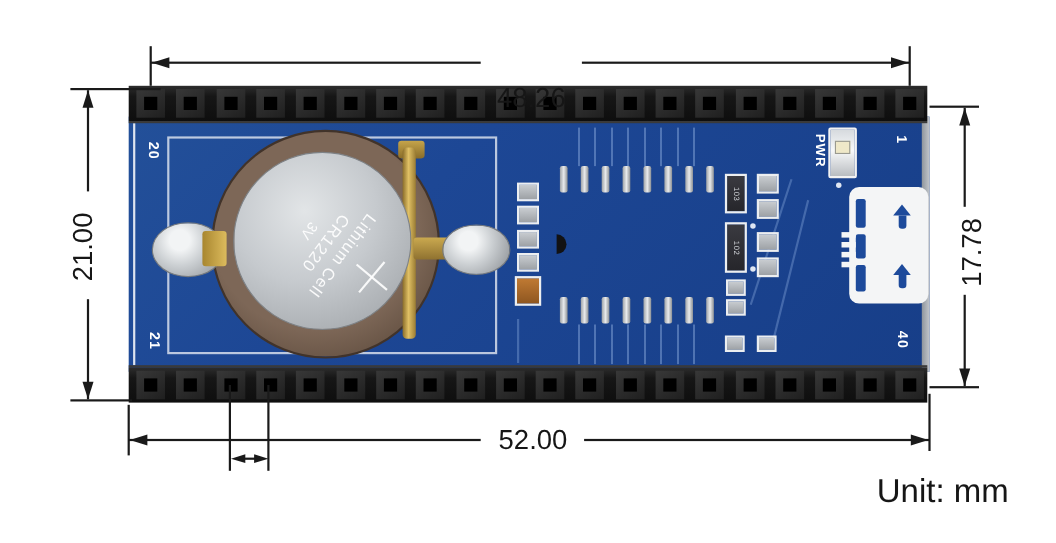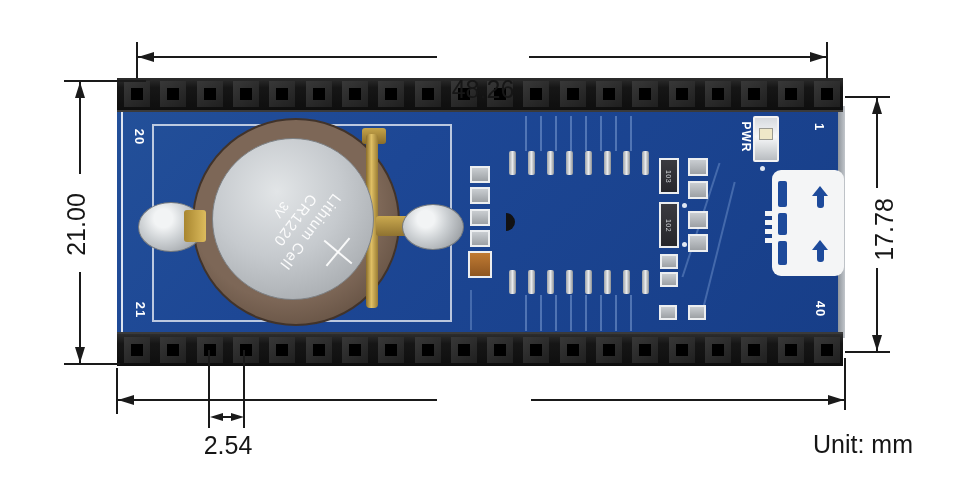--- a/index.html
+++ b/index.html
@@ -98,21 +98,21 @@
   .ext{background:#1a1a1a;}
   .arr{width:0;height:0;}
   .arr.left{border-top:5px solid transparent;border-bottom:5px solid transparent;border-right:16px solid #1a1a1a;}
   .arr.right{border-top:5px solid transparent;border-bottom:5px solid transparent;border-left:16px solid #1a1a1a;}
   .arr.up{border-left:5px solid transparent;border-right:5px solid transparent;border-bottom:16px solid #1a1a1a;}
   .arr.down{border-left:5px solid transparent;border-right:5px solid transparent;border-top:16px solid #1a1a1a;}
   .arr.sm.left{border-top-width:4px;border-bottom-width:4px;border-right-width:13px;}
   .arr.sm.right{border-top-width:4px;border-bottom-width:4px;border-left-width:13px;}
   .dimtext{color:#161616;font-size:25px;text-align:center;}
   .dimtext.rot{transform:rotate(-90deg);}
-  .unit{color:#161616;font-size:25px;text-align:center;}
+  .unit{color:#161616;font-size:30px;text-align:left;}
 </style>
 </head>
 <body>
 
 <div class="canvas">
 
   <div class="abs pcb"></div>
   <div class="abs pcb-edge-right"></div>
   <div class="abs silk-left"></div>
   <div class="abs silk-batt"></div>
@@ -353,27 +353,27 @@
   <div class="abs arr up" style="left:75px;top:82px;"></div>
   <div class="abs arr down" style="left:75px;top:347px;"></div>
   <div class="abs dimtext rot" style="left:28px;top:210px;width:96px;">21.00</div>
 
   <div class="abs ext" style="left:116px;top:368px;width:2px;height:46px;"></div>
   <div class="abs ext" style="left:844px;top:358px;width:2px;height:52px;"></div>
   <div class="abs dline-h" style="left:117px;top:399px;width:320px;"></div>
   <div class="abs dline-h" style="left:531px;top:399px;width:314px;"></div>
   <div class="abs arr left" style="left:118px;top:395px;"></div>
   <div class="abs arr right" style="left:828px;top:395px;"></div>
+  <div class="abs dimtext" style="left:437px;top:386px;width:95px;">52.00</div>
 
   <div class="abs ext" style="left:208px;top:350px;width:2px;height:78px;"></div>
   <div class="abs ext" style="left:243px;top:350px;width:2px;height:78px;"></div>
   <div class="abs dline-h" style="left:219px;top:416px;width:16px;"></div>
   <div class="abs arr sm left" style="left:210px;top:413px;"></div>
   <div class="abs arr sm right" style="left:231px;top:413px;"></div>
-  <div class="abs dimtext" style="left:193px;top:431px;width:70px;">2.54</div>
 
   <div class="abs ext" style="left:845px;top:96px;width:45px;height:2px;"></div>
   <div class="abs ext" style="left:845px;top:351px;width:45px;height:2px;"></div>
   <div class="abs dline-v" style="left:876px;top:98px;height:90px;"></div>
   <div class="abs dline-v" style="left:876px;top:268px;height:83px;"></div>
   <div class="abs arr up" style="left:872px;top:98px;"></div>
   <div class="abs arr down" style="left:872px;top:335px;"></div>
   <div class="abs dimtext rot" style="left:836px;top:215px;width:96px;">17.78</div>
 
   <div class="abs unit" style="left:797px;top:430px;width:132px;">Unit: mm</div>

